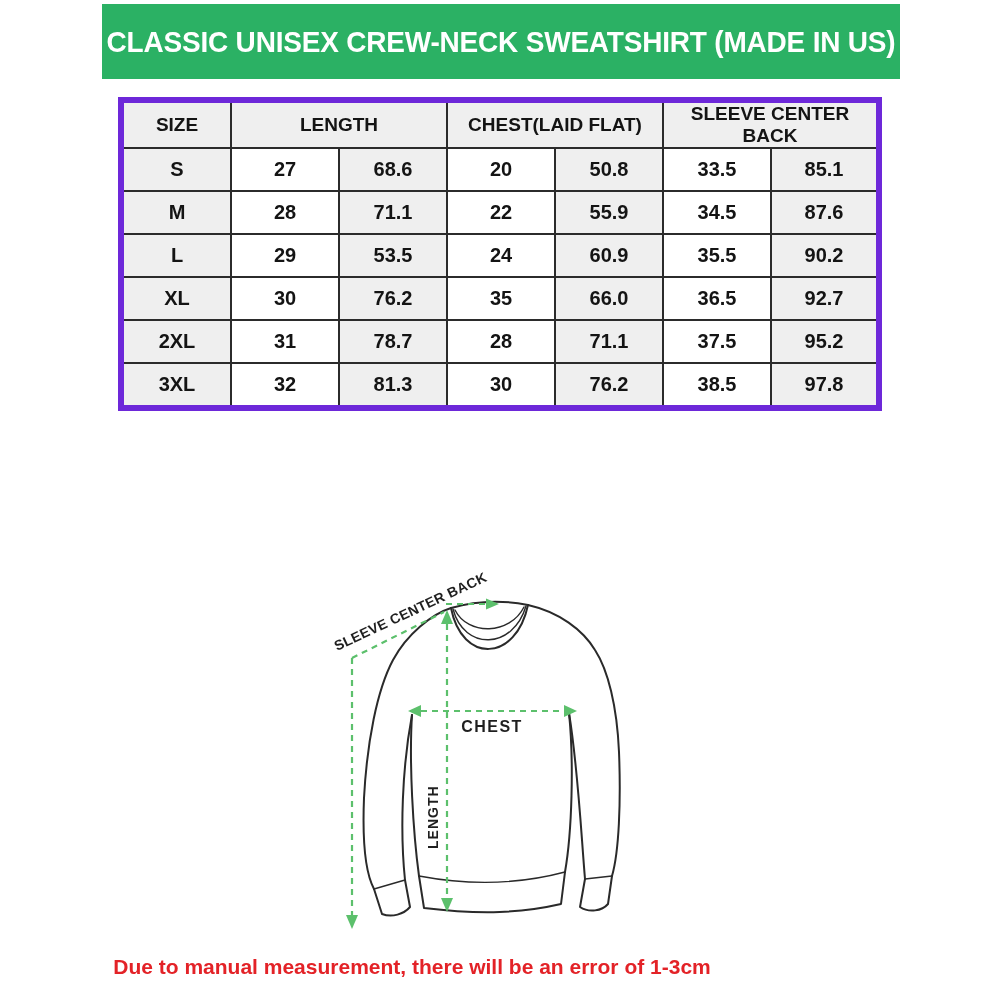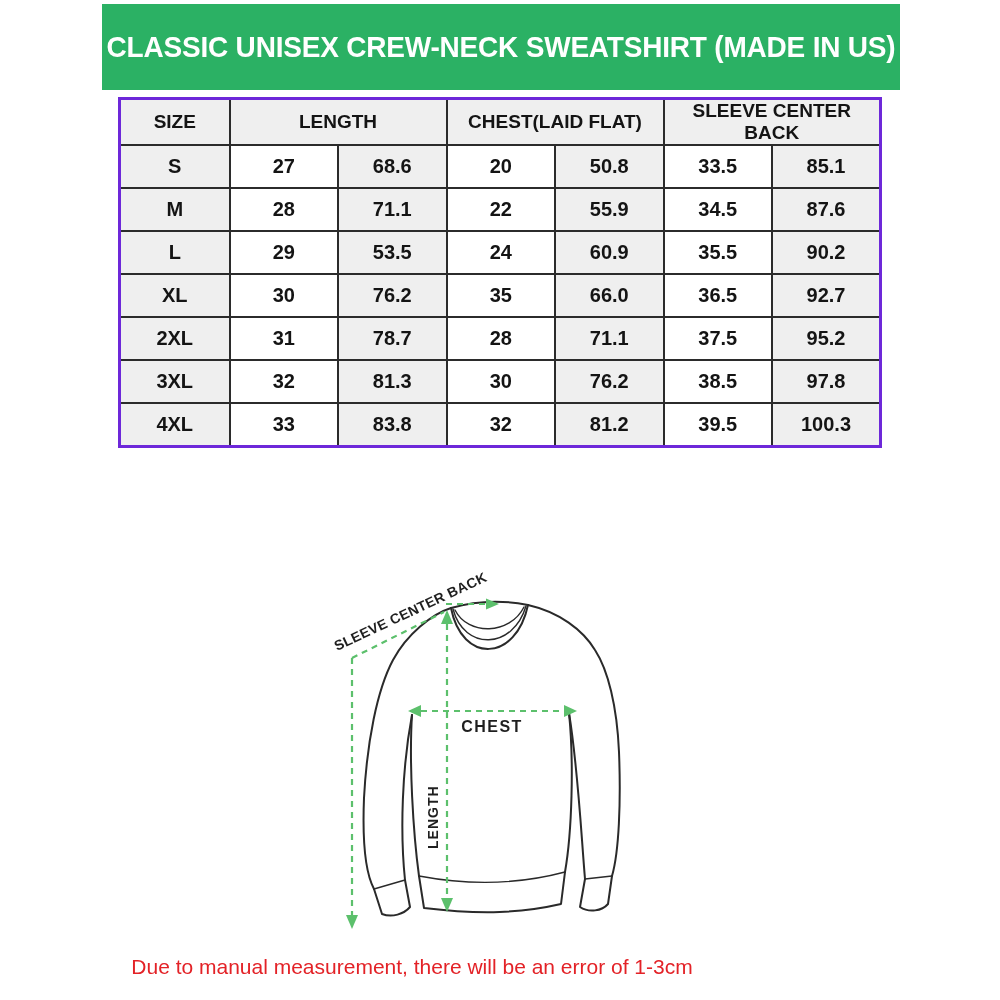--- a/index.html
+++ b/index.html
@@ -1,45 +1,45 @@
 <!DOCTYPE html>
 <html><head>
 <meta charset="utf-8">
 <style>
   html,body{margin:0;padding:0;background:#fff;}
   .canvas{position:relative;width:1000px;height:1000px;background:#ffffff;overflow:hidden;
           font-family:"Liberation Sans",sans-serif;}
 
   
-  .banner{position:absolute;left:102px;top:4px;width:798px;height:86px;
+  .banner{position:absolute;left:102px;top:4px;width:798px;height:75px;
           background:#2bb164;display:flex;align-items:center;justify-content:center;}
   .banner-title{color:#ffffff;font-weight:bold;font-size:28px;letter-spacing:-0.2px;
                 transform:scaleY(1.08);white-space:nowrap;}
 
   
   table.size{position:absolute;left:118px;top:97px;width:764px;
-             border-collapse:collapse;table-layout:fixed;border:3px solid #6d28d9;}
+             border-collapse:collapse;table-layout:fixed;border:6px solid #6d28d9;}
   table.size td{border:2px solid #2b2b2b;height:41px;text-align:center;vertical-align:middle;
                 font-weight:bold;color:#141414;font-size:20px;padding:0;
                 background:#ffffff;}
   table.size td.g{background:#efefef;}
   table.size tr.hdr td{font-size:19px;}
   table.size col.c0{width:110px;}
 
   
   .diagram{position:absolute;left:0;top:0;}
   .outline{fill:none;stroke:#2a2a2a;stroke-width:2;stroke-linecap:round;stroke-linejoin:round;}
   .outline-thin{fill:none;stroke:#2a2a2a;stroke-width:1.4;stroke-linecap:round;}
   .meas{fill:none;stroke:#5cc06c;stroke-width:2.2;stroke-dasharray:6 5;}
   .arrowhead{fill:#5cc06c;stroke:none;}
   .diag-label{fill:#1f1f1f;font-family:"Liberation Sans",sans-serif;font-weight:bold;}
 
   
   .footer-note{position:absolute;left:0;top:955px;width:824px;text-align:center;
-               color:#e32227;font-weight:normal;font-size:21px;}
+               color:#e32227;font-weight:bold;font-size:21px;}
 </style>
 </head>
 <body>
 
 <div class="canvas">
 
   <div class="banner">
     <div class="banner-title">CLASSIC UNISEX CREW-NECK SWEATSHIRT (MADE IN US)</div>
   </div>
 
@@ -107,29 +107,20 @@
     </tr>
     <tr>
       <td class="g">3XL</td>
       <td>32</td>
       <td class="g">81.3</td>
       <td>30</td>
       <td class="g">76.2</td>
       <td>38.5</td>
       <td class="g">97.8</td>
     </tr>
-    <tr>
-      <td class="g">4XL</td>
-      <td>33</td>
-      <td class="g">83.8</td>
-      <td>32</td>
-      <td class="g">81.2</td>
-      <td>39.5</td>
-      <td class="g">100.3</td>
-    </tr>
   </tbody>
     </table>
 
   <svg class="diagram" width="1000" height="1000" viewBox="0 0 1000 1000">
 
     <g>
 
       <path class="outline" d="M451,608 Q489,597 528,605"></path>
       <path class="outline" d="M451,608 C462,664 516,662 528,605"></path>
       <path class="outline-thin" d="M455,610 C468,636 510,635 524,607"></path>

